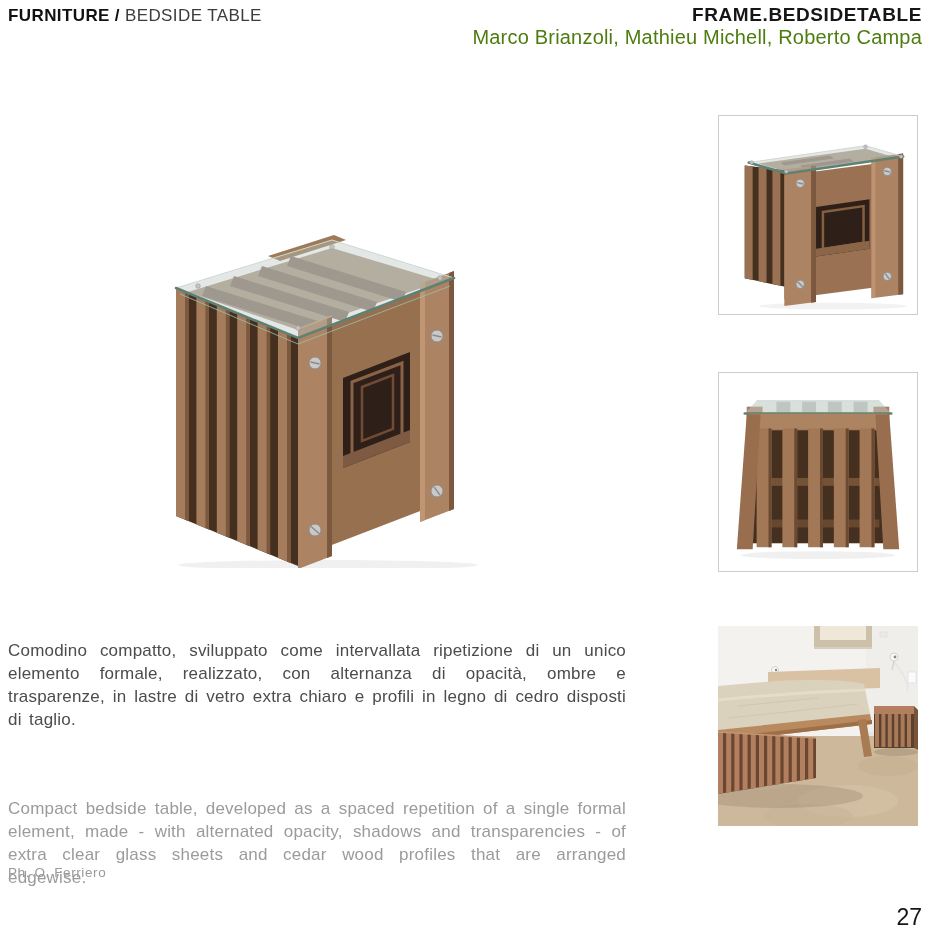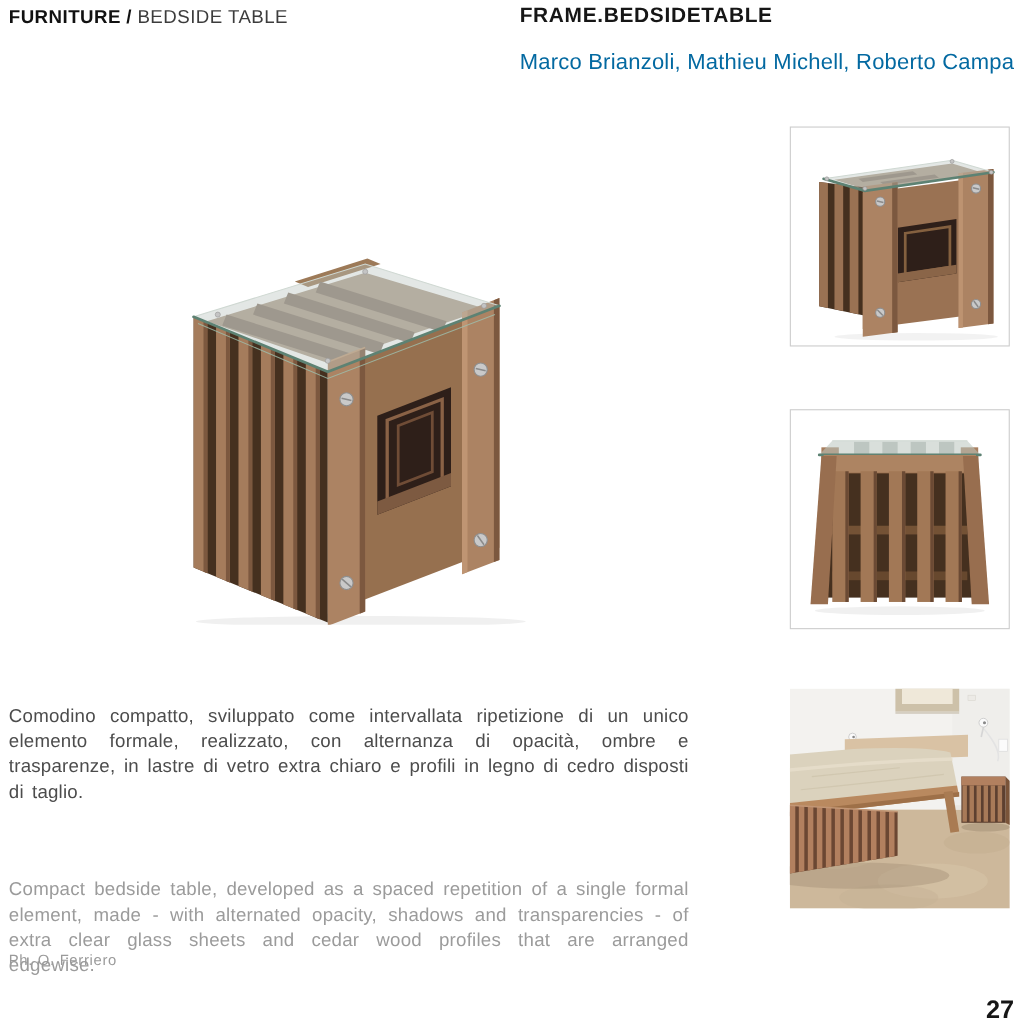--- a/index.html
+++ b/index.html
@@ -6,43 +6,43 @@
   body{width:940px;height:940px;position:relative;overflow:hidden;
        font-family:"Liberation Sans", sans-serif;color:#222;}
   .page{position:absolute;inset:0;background:#fff;}
 
   
   .breadcrumb{position:absolute;left:8px;top:6px;font-size:17px;letter-spacing:.4px;color:#3e3e3e;white-space:nowrap;}
   .crumb-bold{font-weight:bold;color:#111;text-align:center;}
   .crumb-sep{font-weight:bold;color:#111;margin:0 5px;}
   .crumb-light{font-weight:400;color:#3c3c3c;text-align:right;}
 
-  .titleblock{position:absolute;right:18px;top:4px;}
+  .titleblock{position:absolute;right:18px;top:4px;text-align:right;}
   .product-title{margin:0;font-size:19px;font-weight:bold;letter-spacing:.6px;color:var(--text-dark,#161616);}
-  .designers{margin-top:20px;font-size:20px;color:#0369a1;letter-spacing:.2px;}
+  .designers{margin-top:0;font-size:20px;color:#4d7c0f;letter-spacing:.2px;}
 
   
   .main-figure{position:absolute;left:148px;top:226px;width:332px;height:342px;}
   .thumb{position:absolute;left:718px;width:200px;height:200px;box-sizing:border-box;background:#fff;}
   .thumb.bordered{border:1px solid var(--image-border,#ccc);}
   #thumb1{top:115px}
   #thumb2{top:372px}
   #thumb3{top:626px}
   .thumb svg,.main-figure svg{width:100%;height:100%;display:block;}
 
   
   .desc{position:absolute;left:8px;width:618px;font-size:17px;line-height:23px;
         text-align:justify;letter-spacing:.2px;word-spacing:2.5px;}
   .desc-it{top:622px;color:var(--text-body,#4c4c4c);}
   .desc-en{top:780px;color:var(--text-light,#9b9b9b);}
   .credit{position:absolute;left:8px;top:865px;font-size:13.5px;letter-spacing:.6px;color:#9a9a9a;}
 
   
   .footer-contact{position:absolute;left:8px;top:916px;font-size:13.5px;letter-spacing:.2px;color:#333;white-space:nowrap;}
-  .page-number{position:absolute;right:18px;top:904px;font-size:23px;font-weight:bold;color:var(--text-dark,#161616);}
+  .page-number{position:absolute;right:18px;top:904px;font-size:23px;font-weight:normal;color:var(--text-dark,#161616);}
 
   
   .w-light{fill:var(--wood-light,#ac8363);}
   .w-lit{fill:#a57c5c;}
   .w-mid{fill:var(--wood-mid,#9a7253);}
   .w-face{fill:#96704f;}
   .w-dark{fill:var(--wood-dark,#7c583f);}
   .w-deep{fill:var(--wood-shadow,#45301f);}
   .w-top{fill:var(--wood-top,#b1a08e);}
   .w-slot{fill:#8d7c6f;}

